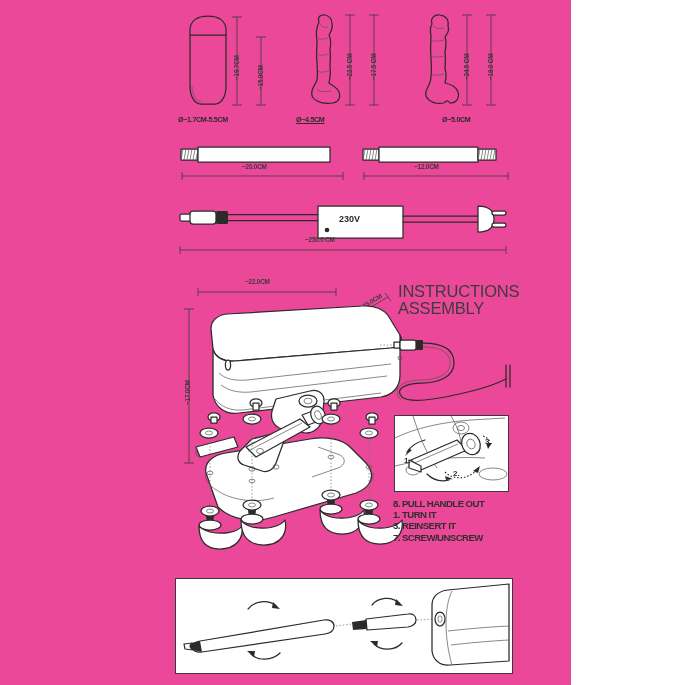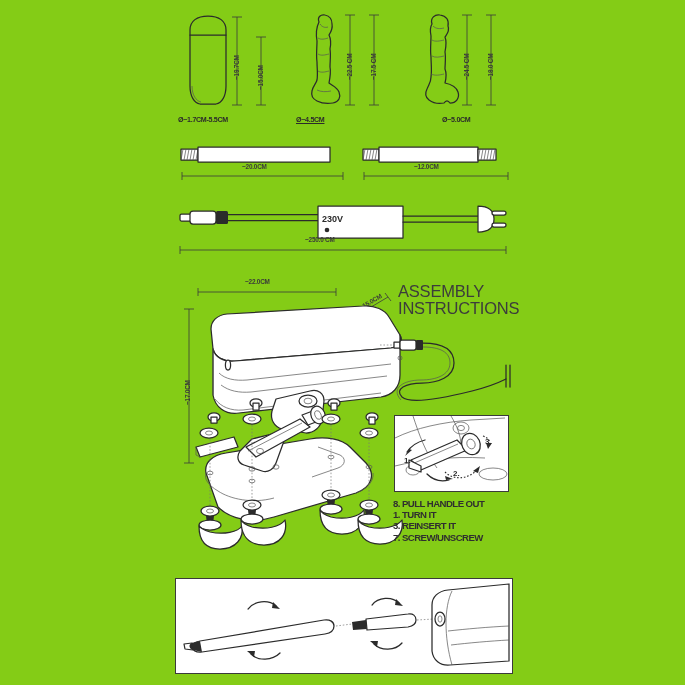--- a/index.html
+++ b/index.html
@@ -4,21 +4,21 @@
 <title>Assembly Instructions Sheet</title>
 <style>
   html,body{margin:0;padding:0;background:#ffffff;}
   body{
     width:685px;height:685px;
     font-family:"Liberation Sans", sans-serif;
     color:#2b2b2b;
     overflow:hidden;
     position:relative;
   }
-  .sheet{position:absolute;left:0;top:0;width:685px;height:685px;background:#84cc16;}
+  .sheet{position:absolute;left:0;top:0;width:571px;height:685px;background:#ec4899;}
 
   
   .abs{position:absolute;}
   .dimtext{
     font-size:6.4px;letter-spacing:-0.2px;color:#3a3a3a;
     font-family:"Liberation Sans", sans-serif;white-space:nowrap;font-weight:700;
   }
   .dimtext.vert{transform:rotate(-90deg);transform-origin:left top;}
   .caplabel{
     font-size:7.1px;font-weight:700;letter-spacing:-0.3px;color:#2b2b2b;white-space:nowrap;
@@ -248,21 +248,21 @@
       <line class="ln2" x1="225" y1="22" x2="300" y2="22"></line>
 
       <g>
         <path class="ln2 fillwhite" d="M300 6 C311 6, 316 11, 316 19
                                        C316 27, 311 32, 300 32 Z"></path>
         <rect class="ln2 fillwhite" x="314" y="11" width="14" height="4" rx="2"></rect>
         <rect class="ln2 fillwhite" x="314" y="23" width="14" height="4" rx="2"></rect>
       </g>
     </svg>
 
-    <div class="abs" style="left:322px;top:14px;font-size:9px;font-weight:700;color:#2b2b2b;letter-spacing:0px;">230V</div>
+    <div class="abs" style="left:339px;top:14px;font-size:9px;font-weight:700;color:#2b2b2b;letter-spacing:0px;">230V</div>
 
     <svg class="abs" style="left:178px;top:45px;" width="330" height="10" viewBox="0 0 330 10">
       <line class="ln" x1="2" y1="5" x2="328" y2="5"></line>
       <line class="ln" x1="2" y1="1" x2="2" y2="9"></line>
       <line class="ln" x1="328" y1="1" x2="328" y2="9"></line>
     </svg>
     <div class="dimtext abs" style="left:305px;top:36px;">~250.0 CM</div>
   </div>
 
   <div class="abs" style="left:0;top:275px;width:685px;height:290px;">
@@ -434,22 +434,22 @@
         <ellipse class="ln2 fillwhite" cx="179" cy="120" rx="9" ry="5"></ellipse>
         <ellipse class="lnthin" cx="179" cy="120" rx="3.5" ry="2"></ellipse>
         <path class="filldark" d="M175 125 L183 125 L182 133 L176 133 Z"></path>
         <ellipse class="ln2 fillwhite" cx="179" cy="134" rx="11" ry="5"></ellipse>
         <path class="ln2 fillwhite" d="M168 135 C168 150, 175 159, 190 159
               C206 159, 214 148, 212 135 C207 142, 193 145, 179 142 C173 140, 169 137, 168 135 Z"></path>
       </g>
     </svg>
 
     <div class="assembly-title" style="left:398px;top:8px;">
+      <span>INSTRUCTIONS</span>
       <span>ASSEMBLY</span>
-      <span>INSTRUCTIONS</span>
     </div>
 
     <div class="framebox" style="left:394px;top:140px;width:113px;height:75px;">
       <svg width="110" height="72" viewBox="0 0 110 72" style="margin:0;">
 
         <path class="lnthin" d="M0 22 C20 12, 48 6, 76 4 L110 2"></path>
         <path class="lnthin" d="M0 50 C24 44, 56 40, 90 42"></path>
         <path class="lnthin" d="M18 0 C24 18, 30 36, 42 52"></path>
         <path class="lnthin" d="M56 0 C62 10, 66 20, 66 30"></path>
         <ellipse class="lnthin" cx="18" cy="54" rx="7" ry="5"></ellipse>

